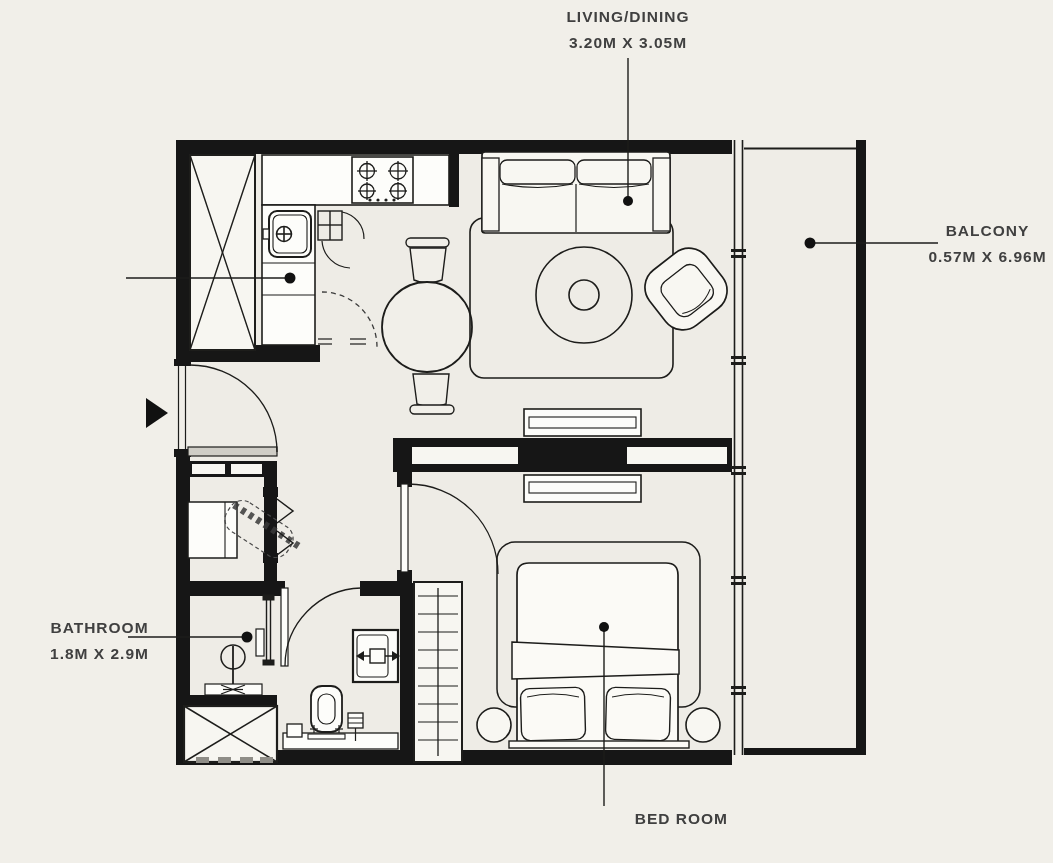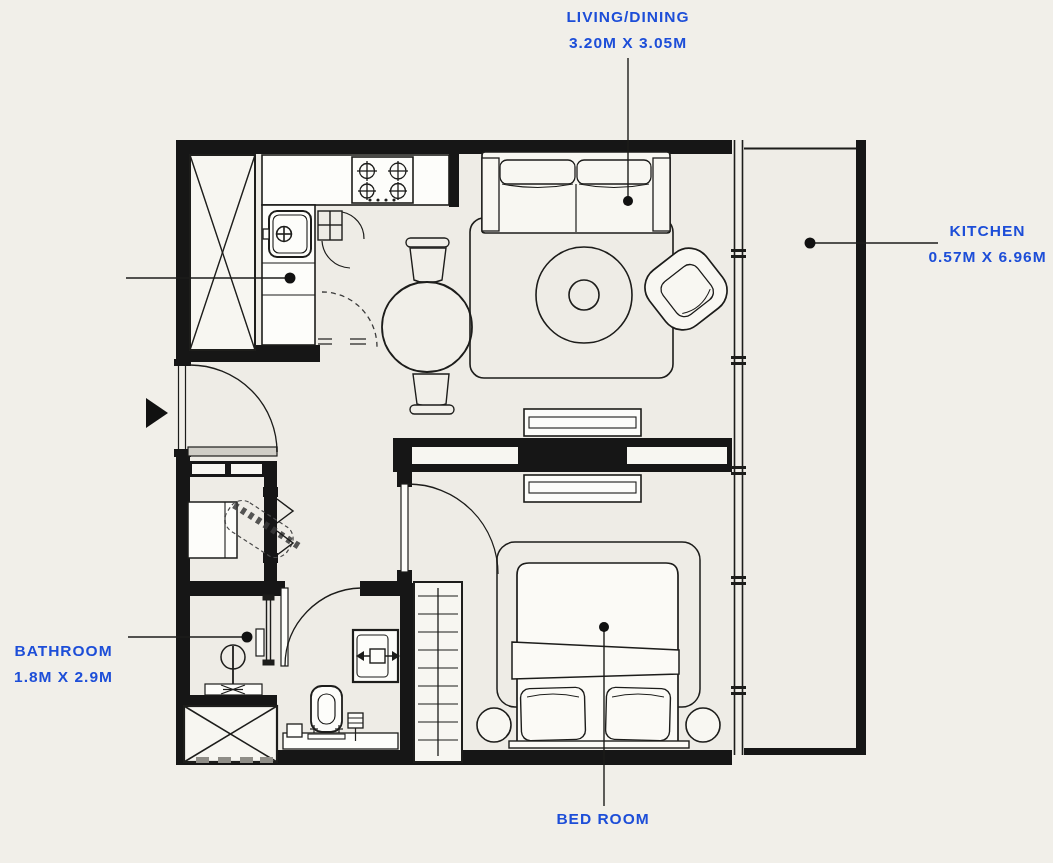--- a/index.html
+++ b/index.html
@@ -10,21 +10,21 @@
   .plan-wrap{
     position:relative;
     width:1053px;height:863px;
     background:#f1efe9;
     overflow:hidden;
   }
   .plan-wrap svg{position:absolute;left:0;top:0;}
   .label{
     position:absolute;
     text-align:center;
-    color:#1d4ed8;
+    color:#404040;
     font-size:15.5px;
     font-weight:600;
     letter-spacing:1px;
     line-height:26px;
     white-space:nowrap;
   }
   .label span{display:block;}
 </style>
 </head>
 <body>
@@ -327,26 +327,26 @@
   </g>
 </svg>
 
   <div class="label" style="left:498px;top:4px;width:260px;">
     <span>LIVING/DINING</span>
     <span>3.20M X 3.05M</span>
   </div>
 
 
   <div class="label" style="left:922px;top:218px;width:131px;">
-    <span>KITCHEN</span>
+    <span>BALCONY</span>
     <span>0.57M X 6.96M</span>
   </div>
 
-  <div class="label" style="left:0px;top:638px;width:127px;">
+  <div class="label" style="left:0px;top:615px;width:127px;padding-left:36px;">
     <span>BATHROOM</span>
     <span>1.8M X 2.9M</span>
   </div>
 
-  <div class="label" style="left:478px;top:806px;width:250px;">
+  <div class="label" style="left:478px;top:806px;width:250px;text-align:right;">
     <span>BED ROOM</span>
   </div>
 
 </div>
 
 </body></html>

